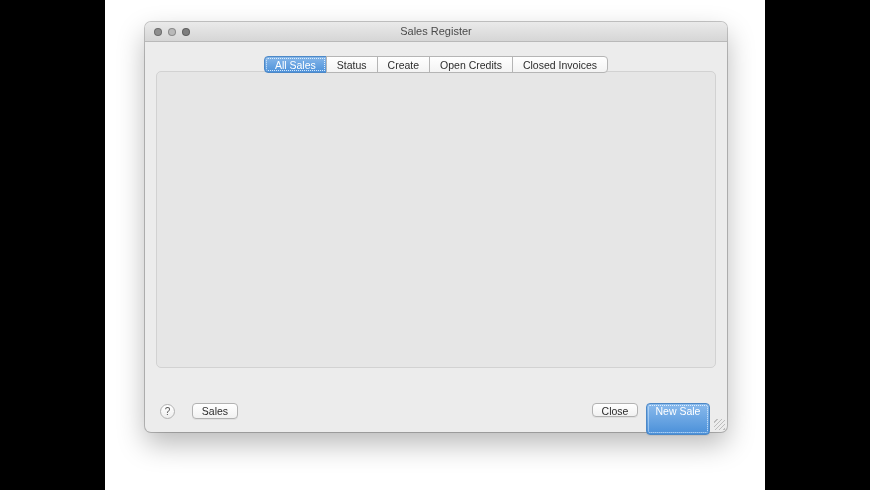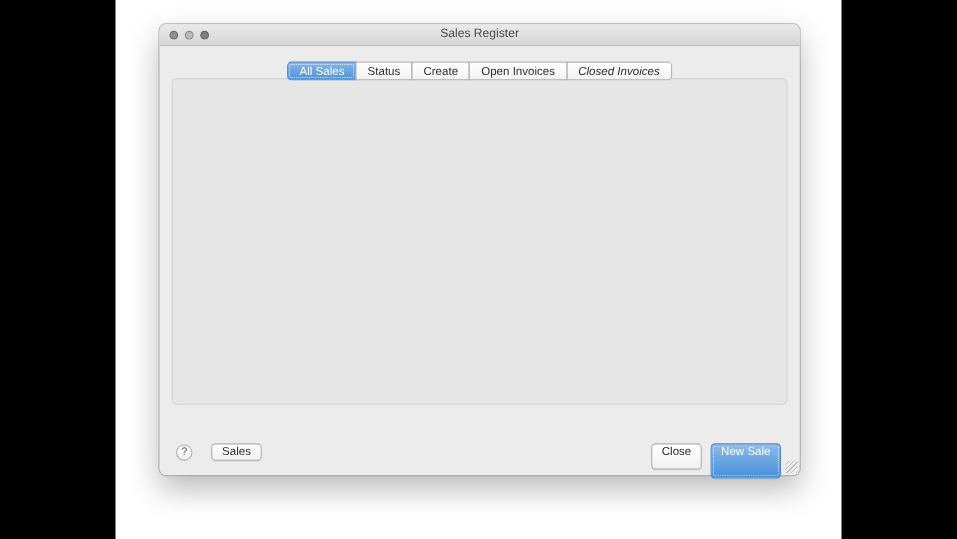--- a/index.html
+++ b/index.html
@@ -21,21 +21,21 @@
            font-size:11px; color:#4a4a4a; }
   .lights { position:absolute; left:9px; top:6px; display:flex; gap:6px; }
   .light { width:8px; height:8px; border-radius:50%; border:1px solid rgba(0,0,0,0.25); }
   .light.l1 { background:#8f8f8f; } .light.l2 { background:#b9b9b9; } .light.l3 { background:#7e7e7e; }
 
   .tabbar { position:absolute; top:34px; left:0; right:0; height:17px;
             display:flex; justify-content:center; z-index:3; }
   .tab { height:17px; line-height:16px; padding:0 10px; font-size:10.5px; color:#2d2d2d;
          background:linear-gradient(#ffffff,#f3f3f3); border:1px solid #b5b5b5; margin-left:-1px; }
   .tab:first-child { border-radius:4px 0 0 4px; margin-left:0; }
-  .tab:last-child { border-radius:0 4px 4px 0;font-style:italic; }
+  .tab:last-child { border-radius:0 4px 4px 0; }
   .tab.selected { background:linear-gradient(#85b6e9,#4e92da); color:#fff;
                   border-color:#4d88c6; outline:1px dotted rgba(230,243,255,0.9); outline-offset:-3px; }
 
   .pane { position:absolute; left:11px; right:11px; top:49px; height:297px;
           background:#e6e6e6; border:1px solid #d2d2d2; border-radius:5px; z-index:1; }
 
   .flabel { position:absolute; left:0; width:85px; text-align:right; font-size:11px; color:#1f1f1f; }
   .popup { position:absolute; left:88px; width:97px; height:16px; background:#fff;
            border:1px solid #a9a9a9; border-radius:3px; font-size:10.5px; color:#111;
            line-height:14px; padding-left:6px; overflow:hidden; }
@@ -105,21 +105,21 @@
         <div class="light l2"></div>
         <div class="light l3"></div>
       </div>
       <div class="title">Sales Register</div>
     </div>
 
     <div class="tabbar">
         <div class="tab selected">All Sales</div>
         <div class="tab">Status</div>
         <div class="tab">Create</div>
-        <div class="tab">Open Invoices</div>
+        <div class="tab">Open Credits</div>
         <div class="tab">Closed Invoices</div>
       </div>
 
     <div class="pane"></div>
 
     <div class="flabel" style="top:62px;">View</div>
     <div class="popup" style="top:60px;">
       <span>All Sales</span>
       <span class="cap">
           <span class="arrow-up"></span>
@@ -275,18 +275,18 @@
       <div class="scrollbar">
         <div class="thumb"></div>
       </div>
     </div>
 
     <div class="btn" style="left:21px; top:318px; width:98px; height:16px; line-height:15px;">Process Web Orders</div>
     <div class="btn" style="left:127px; top:318px; width:104px; height:16px; line-height:15px;">Create Copy</div>
 
     <div class="helpbtn">?</div>
     <div class="btn" style="left:47px; top:381px; width:46px; height:16px; line-height:15px;">Sales</div>
-    <div class="btn" style="left:447px; top:381px; width:46px; height:24px; line-height:15px;">Close</div>
+    <div class="btn" style="left:447px; top:381px; width:46px; height:14px; line-height:15px;">Close</div>
     <div class="btn primary" style="left:501px; top:381px; width:64px; height:32px; line-height:15px;">New Sale</div>
 
     <div class="grip"></div>
   </div>
 </div>
 
 </body></html>

